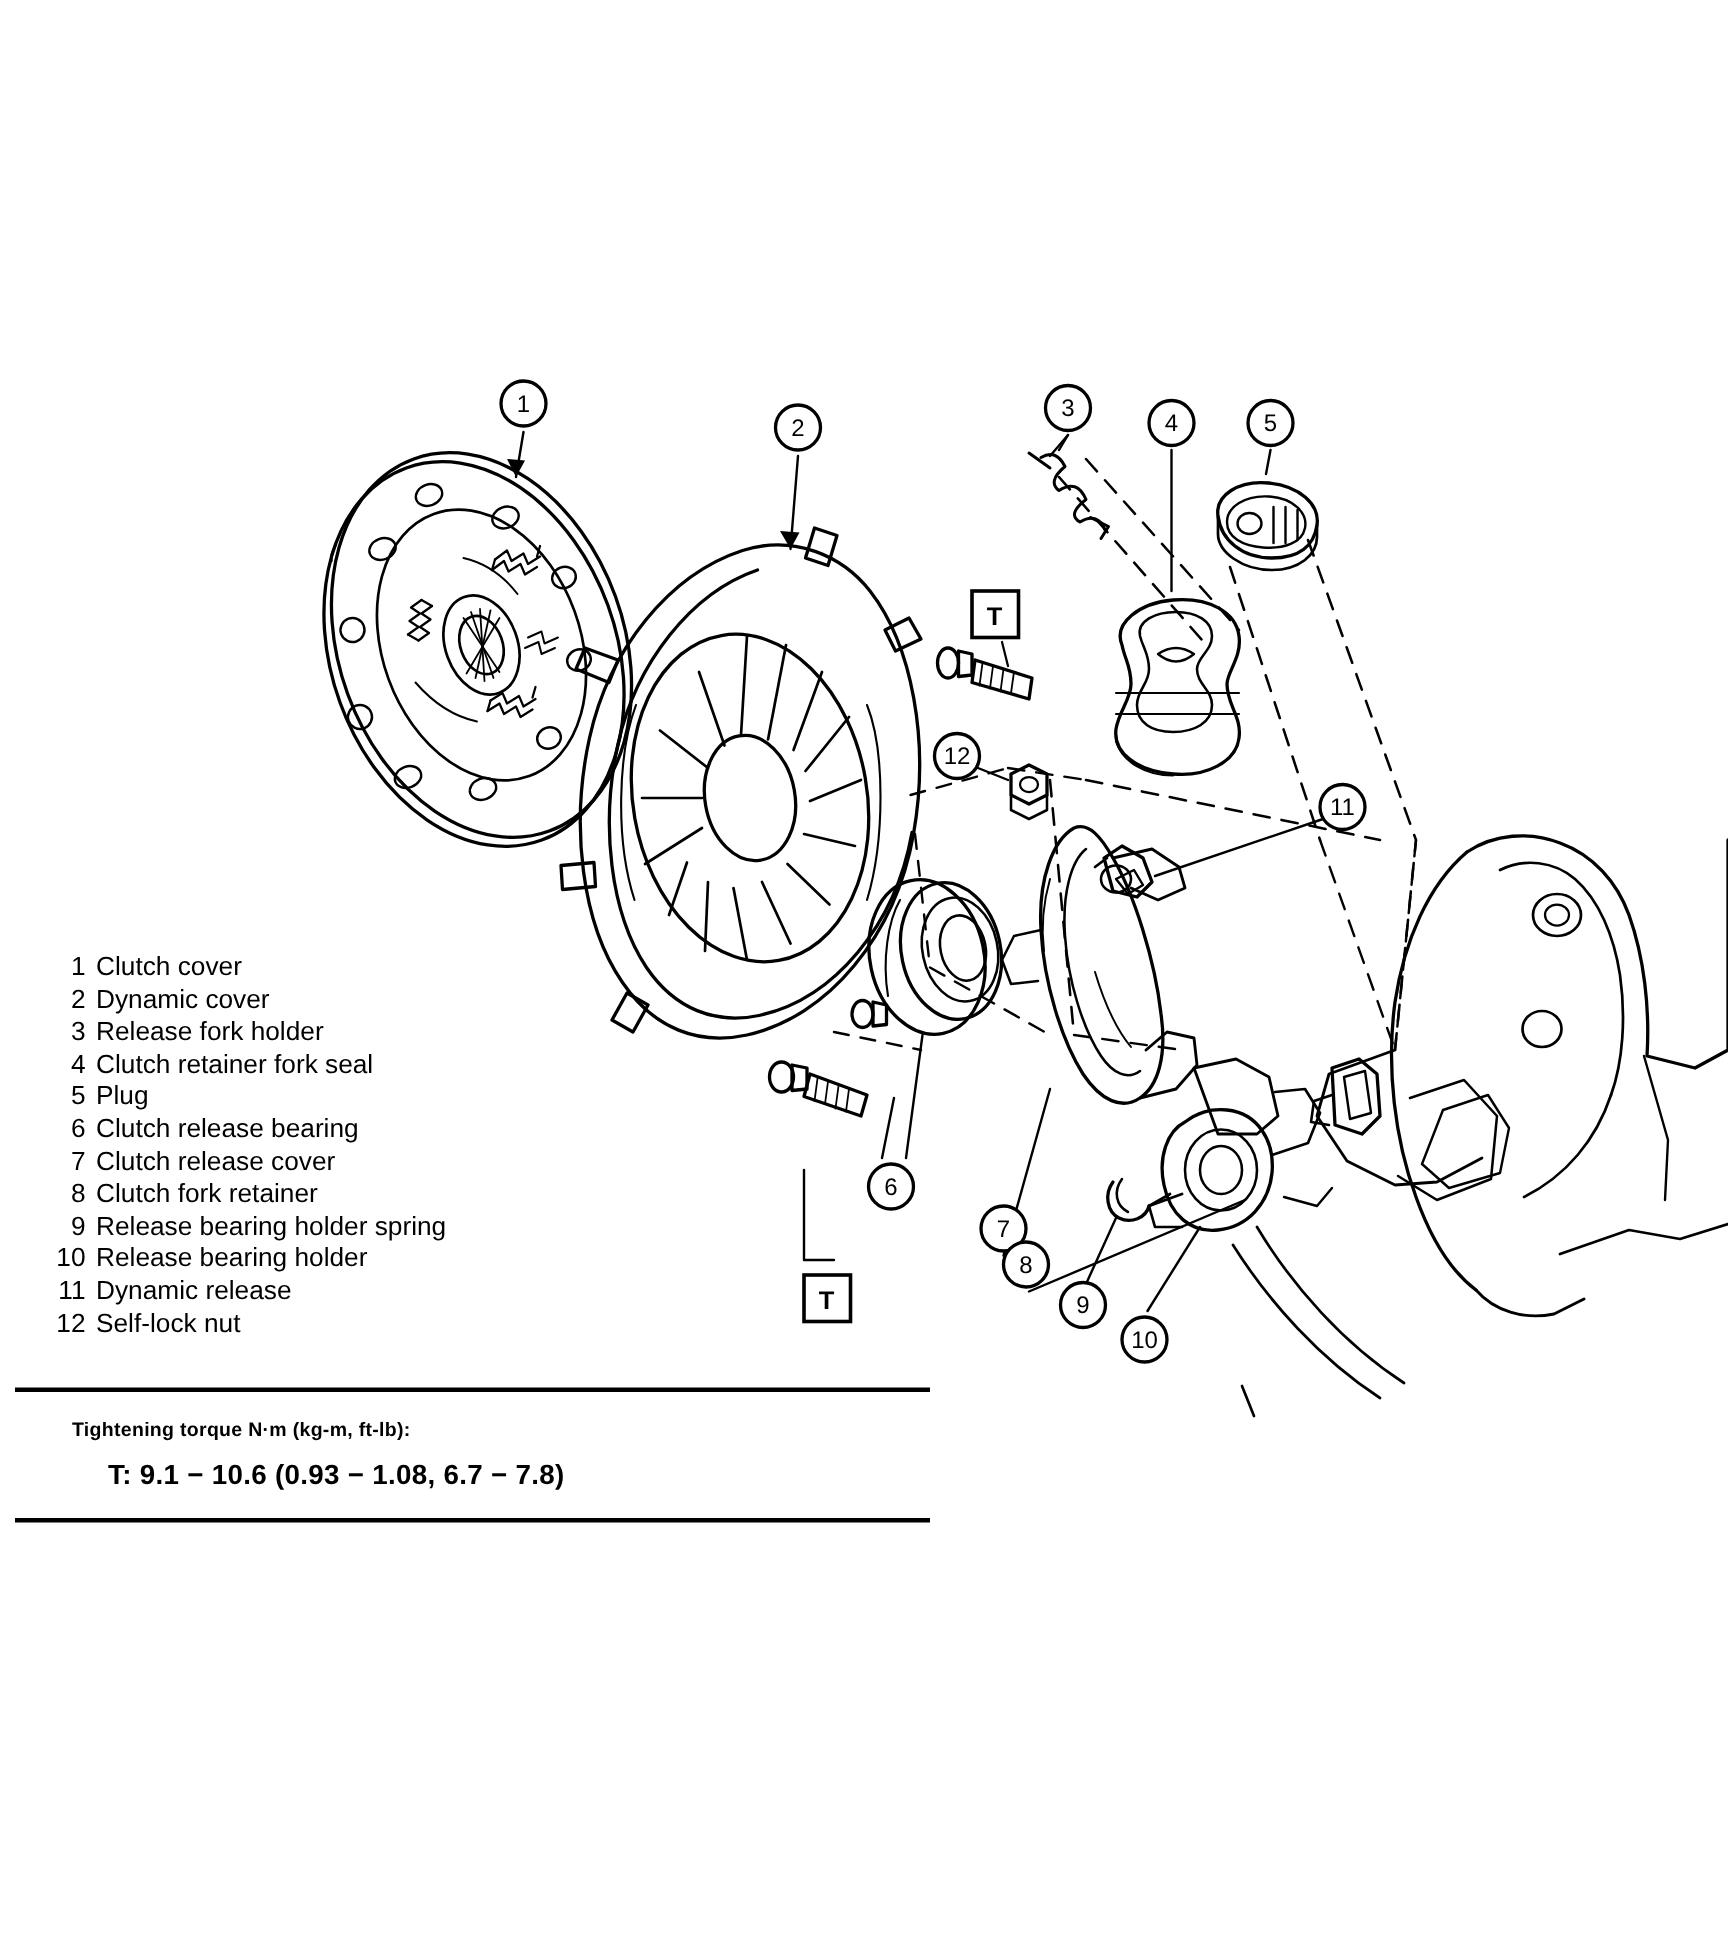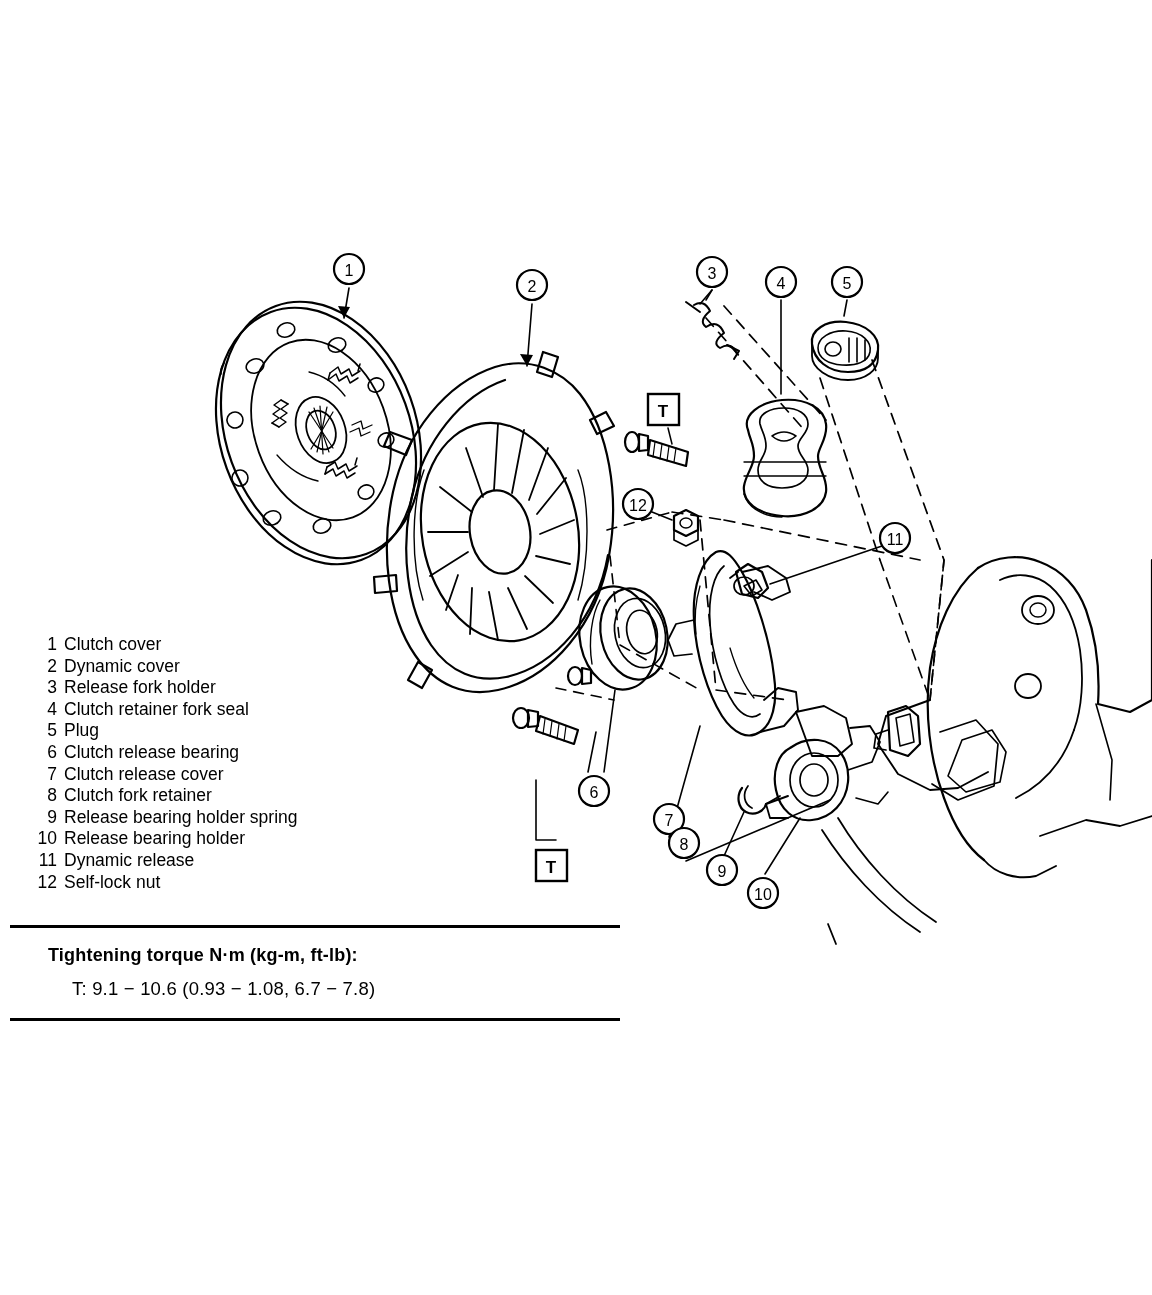--- a/index.html
+++ b/index.html
@@ -50,28 +50,28 @@
     left: 10px;
     top: 925px;
     width: 610px;
   }
   .rule {
     height: 3px;
     background: #000;
     width: 610px;
   }
   .torque-title {
-    font-size: 18px;
+    font-size: 13px;
     font-weight: bold;
     margin: 17px 0 12px 38px;
     letter-spacing: 0.2px;
   }
   .torque-value {
     font-size: 18.5px;
-    font-weight: normal;
+    font-weight: bold;
     margin: 10px 0 18px 62px;
     letter-spacing: 0.2px;
   }
   .callout-text {
     font-family: "Liberation Sans", sans-serif;
     font-size: 16px;
   }
   .tbox-text {
     font-family: "Liberation Sans", sans-serif;
     font-size: 17px;

